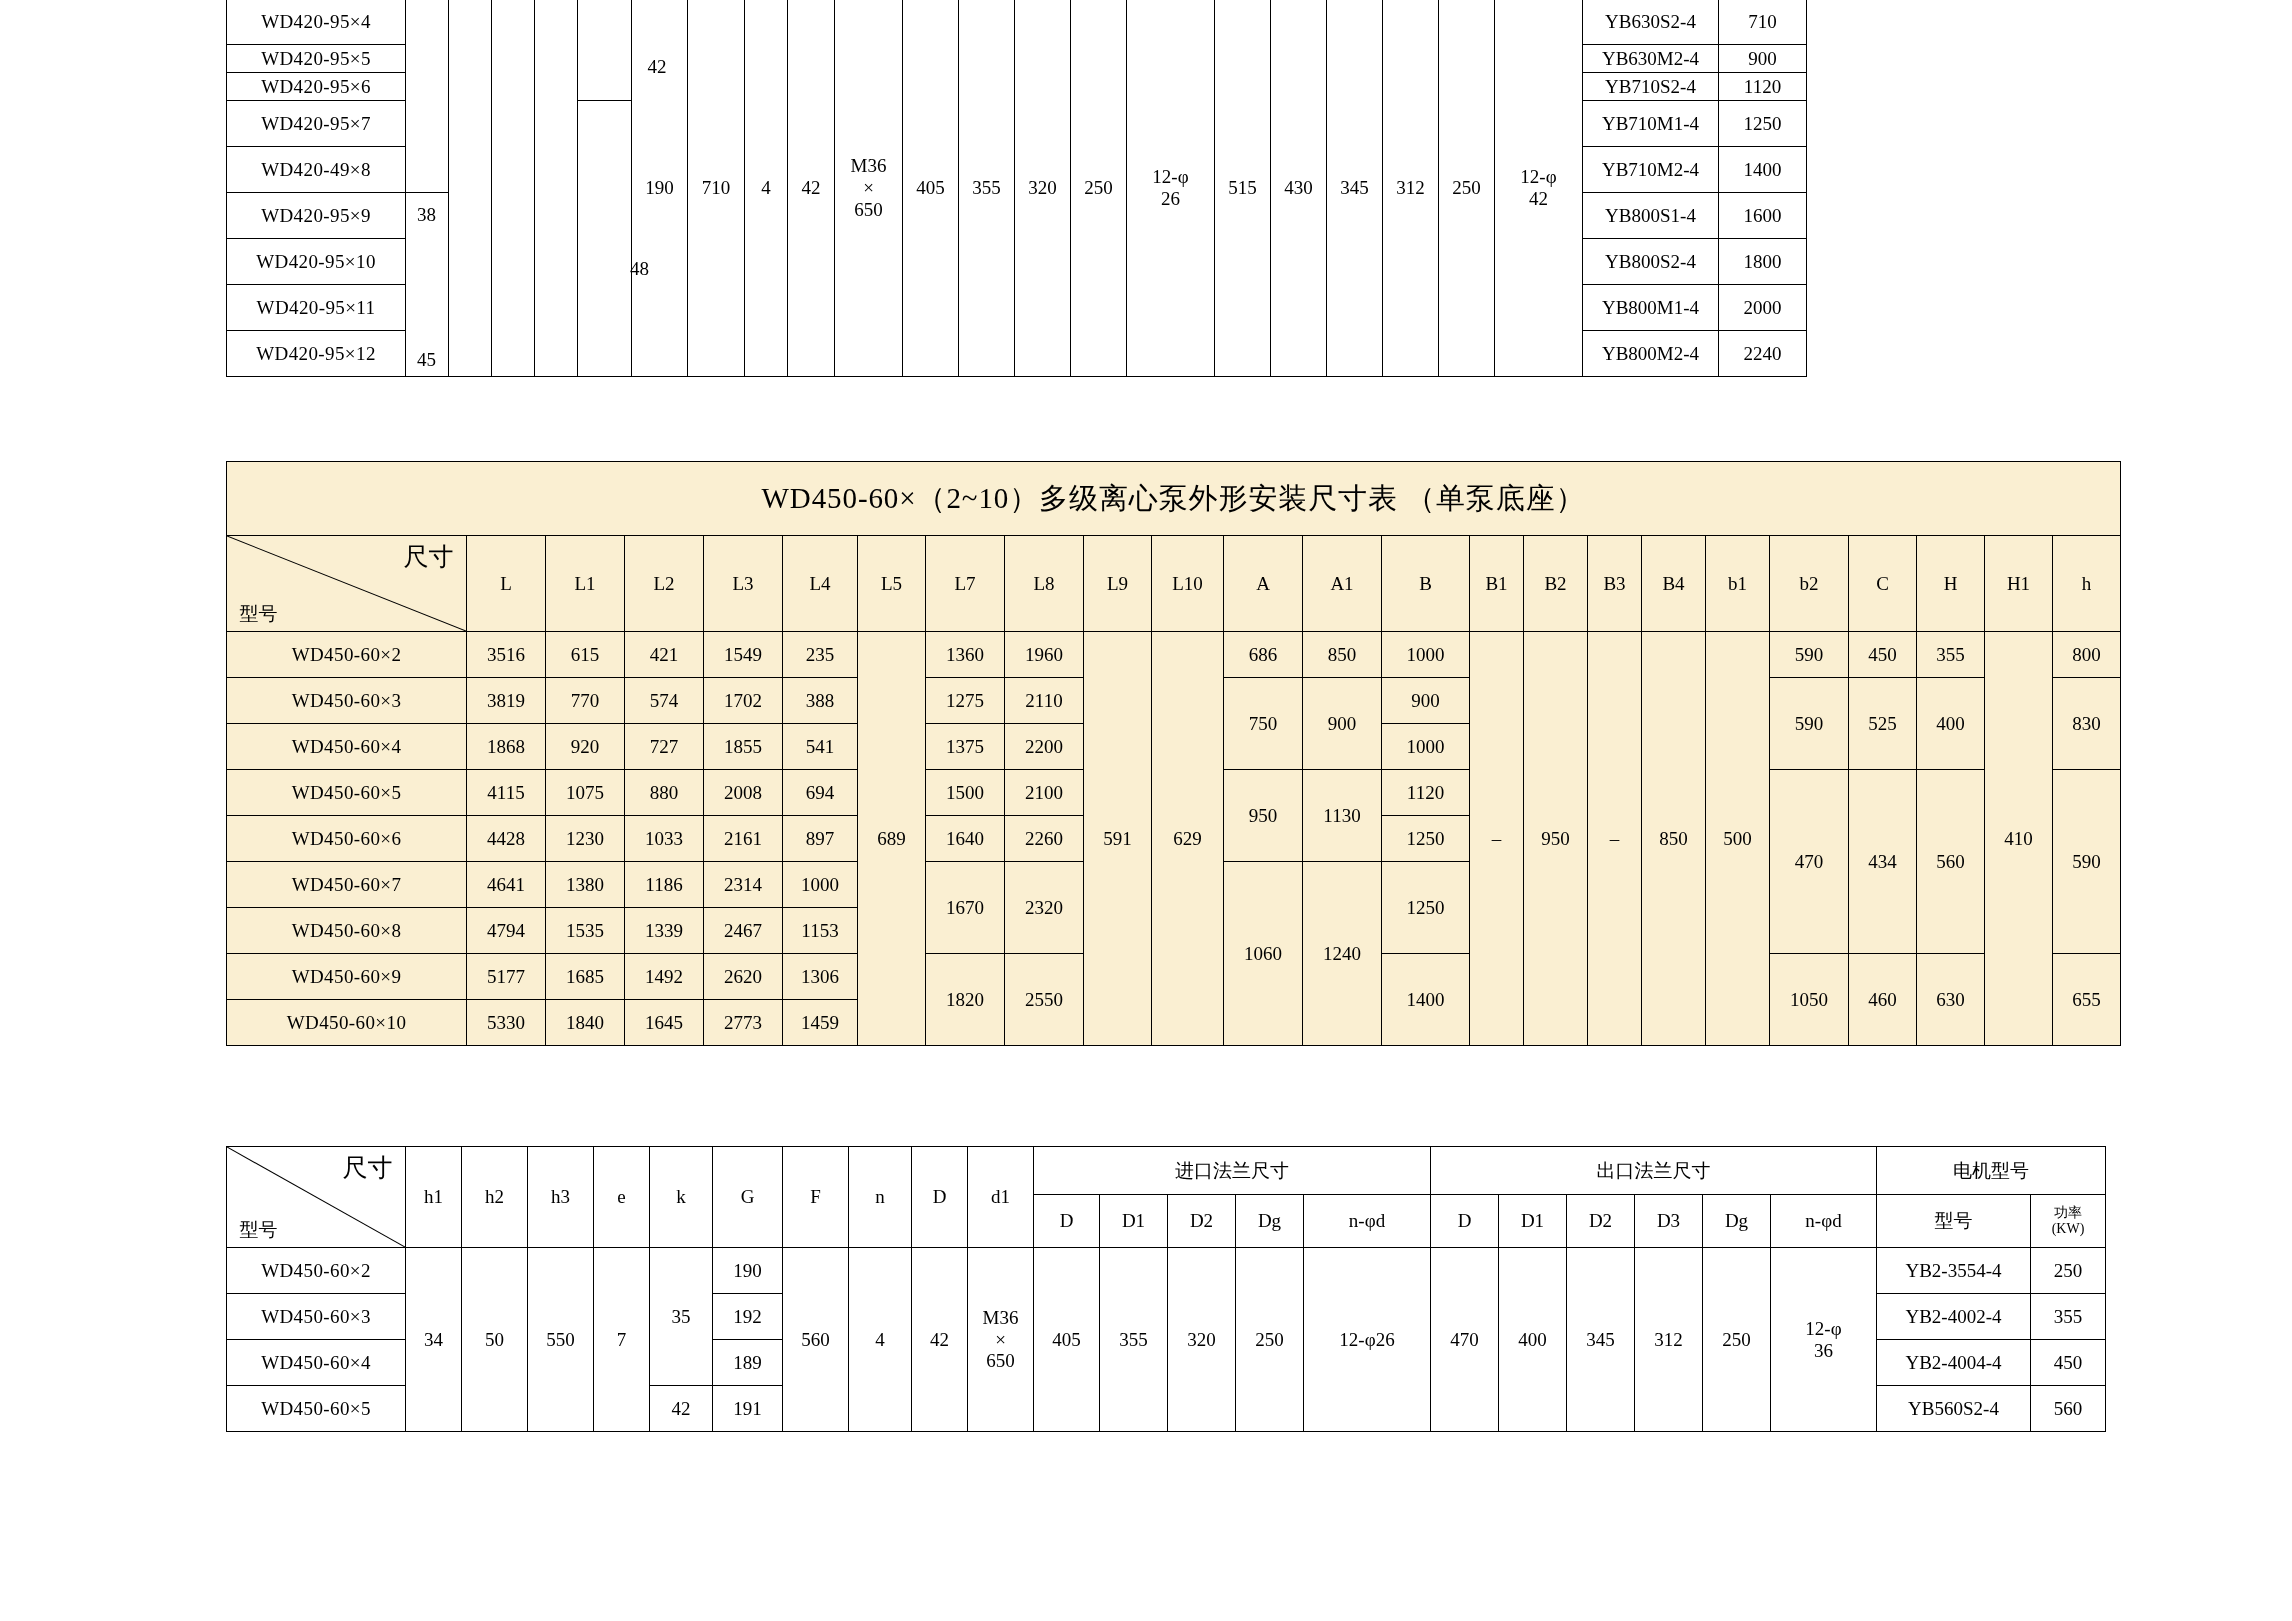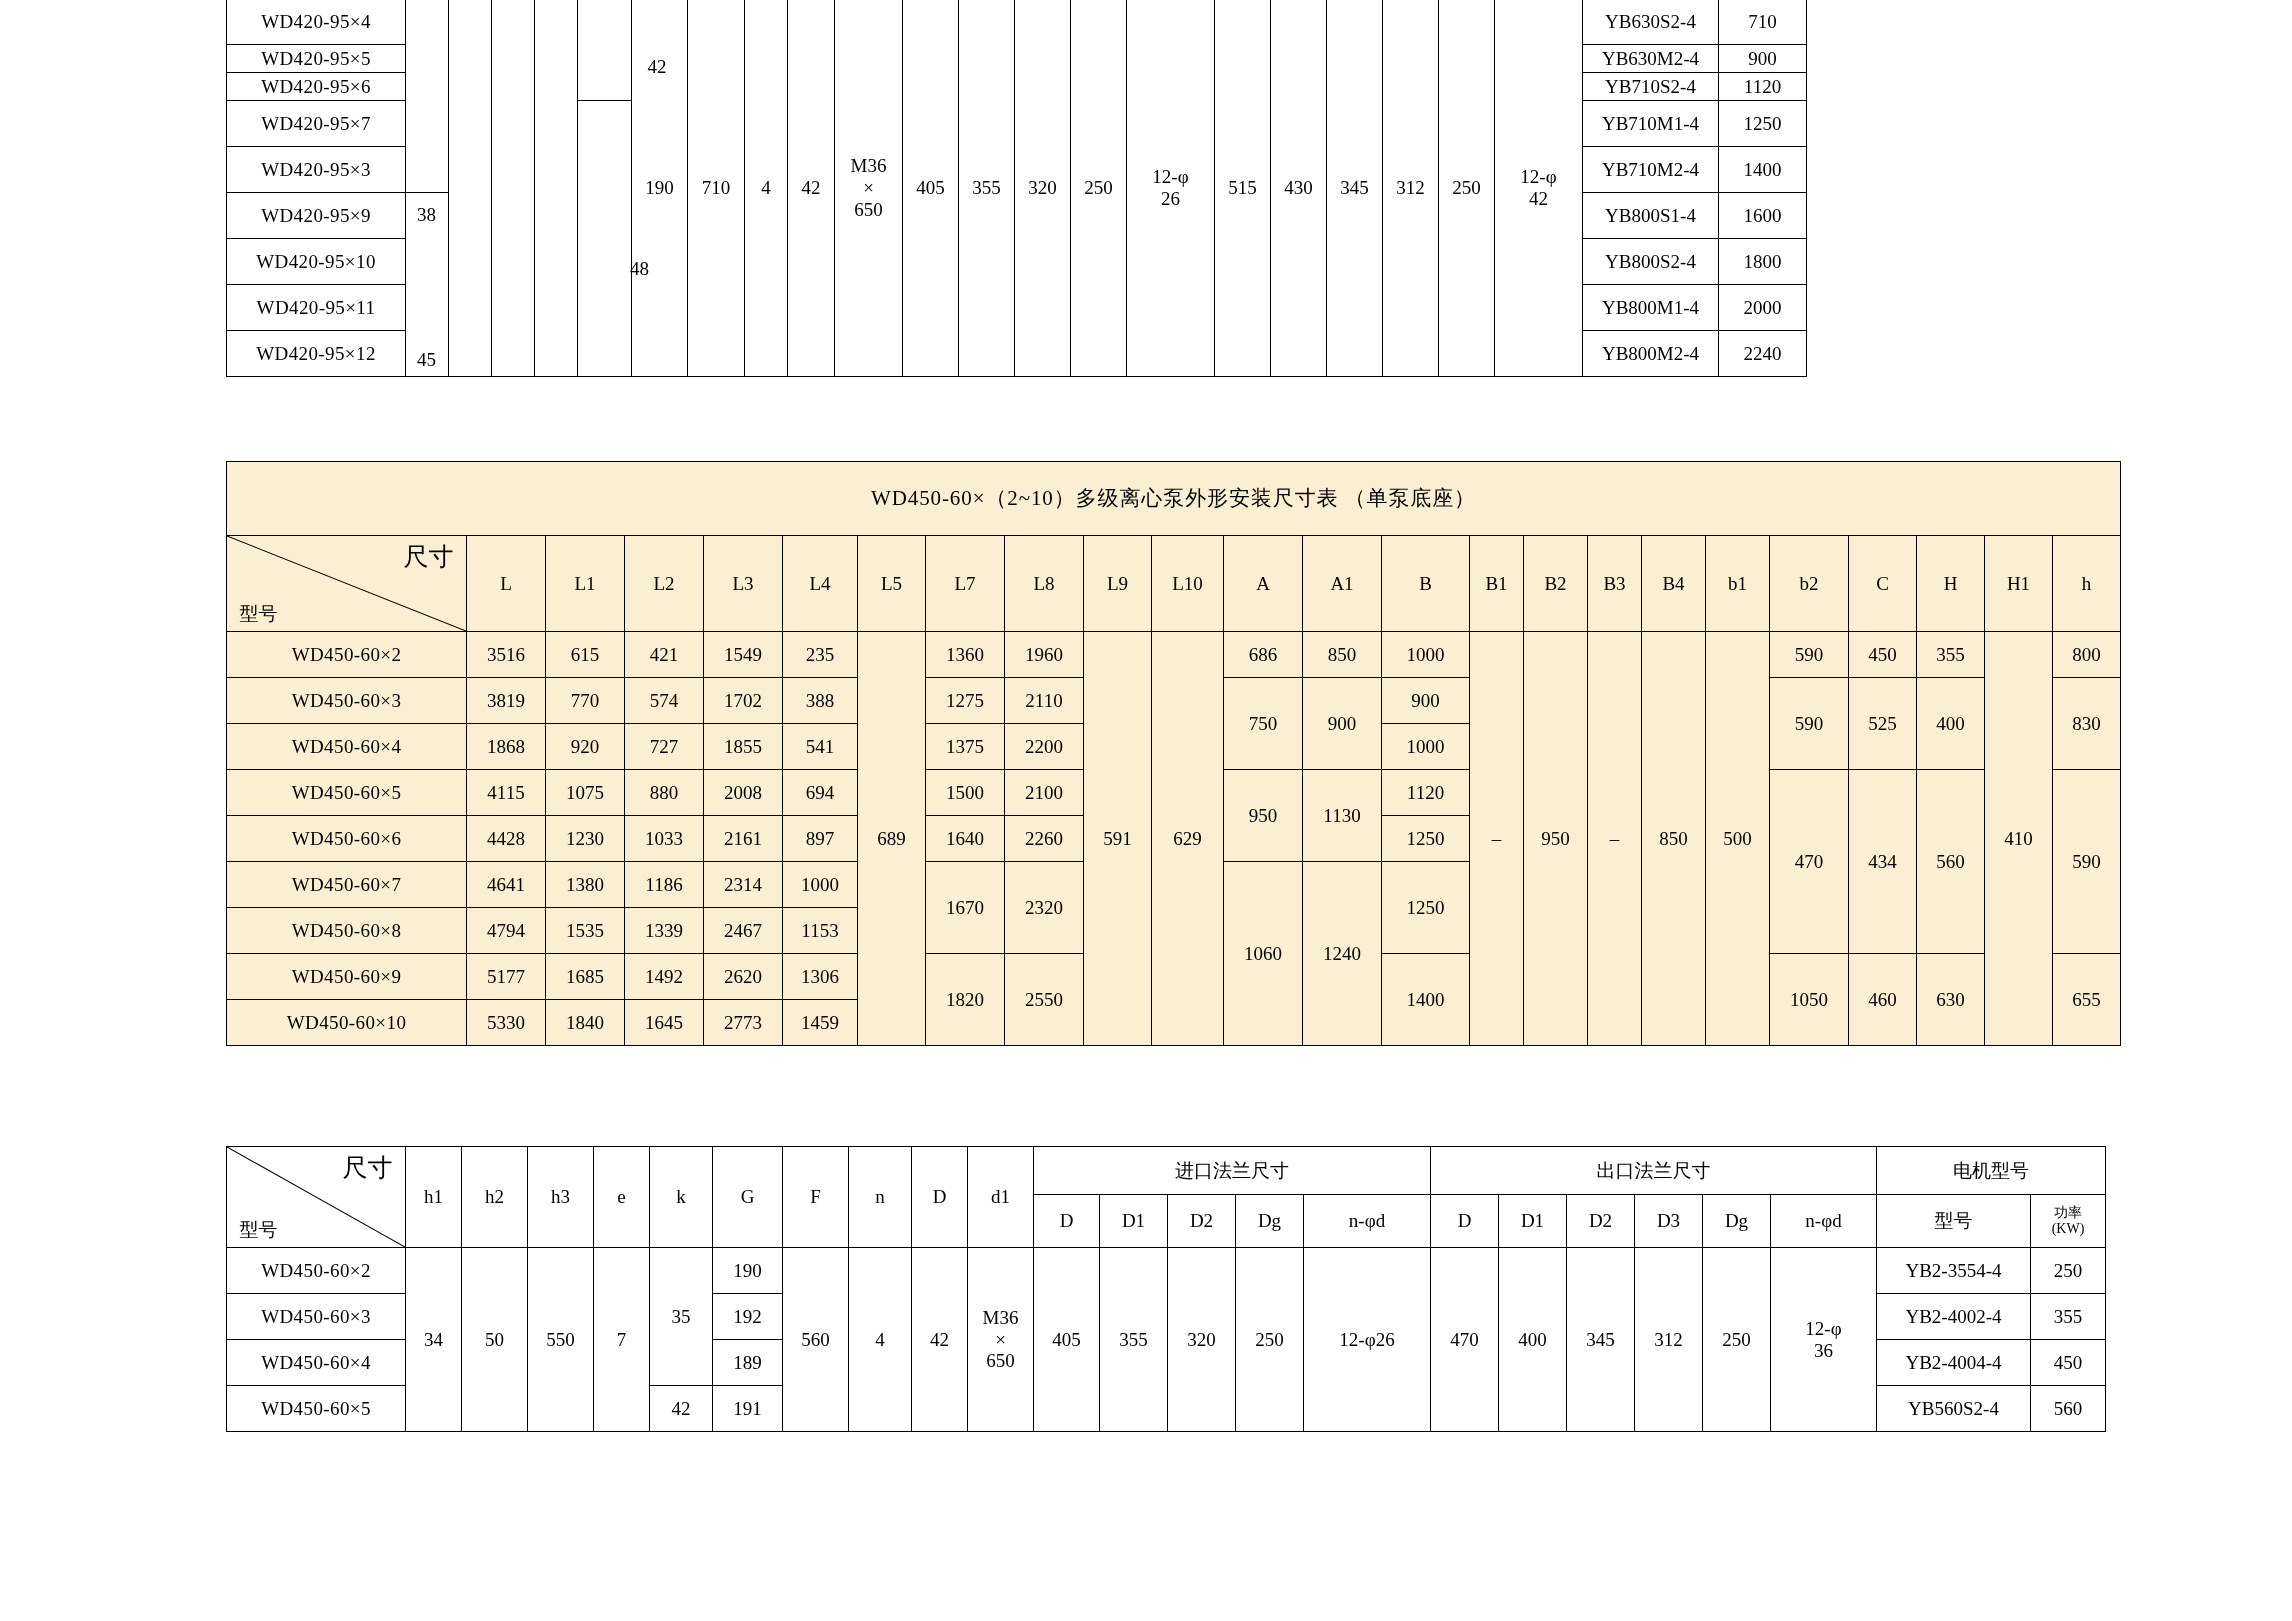--- a/index.html
+++ b/index.html
@@ -47,21 +47,21 @@
   }
   .tbl-bot {
     position: absolute;
     left: 226px;
     top: 1146px;
   }
   .tbl-mid td {
     background: #faefd2;
   }
   .title-cell {
-    font-size: 21px;
+    font-size: 29px;
     letter-spacing: 0.9px;
     height: 73px;
   }
   .model-cell {
     font-size: 19px;
     letter-spacing: 0.4px;
     white-space: nowrap;
   }
   .hdr {
     font-size: 19px;
@@ -178,21 +178,21 @@
         <td>YB710S2-4</td>
         <td>1120</td>
       </tr>
       <tr>
         <td class="model-cell" style="height:45px">WD420-95×7</td>
         <td rowspan="6"></td>
         <td>YB710M1-4</td>
         <td>1250</td>
       </tr>
       <tr>
-        <td class="model-cell" style="height:45px">WD420-95×3</td>
+        <td class="model-cell" style="height:45px">WD420-49×8</td>
         <td>YB710M2-4</td>
         <td>1400</td>
       </tr>
       <tr>
         <td class="model-cell" style="height:45px">WD420-95×9</td>
         <td rowspan="4"></td>
         <td>YB800S1-4</td>
         <td>1600</td>
       </tr>
       <tr>

